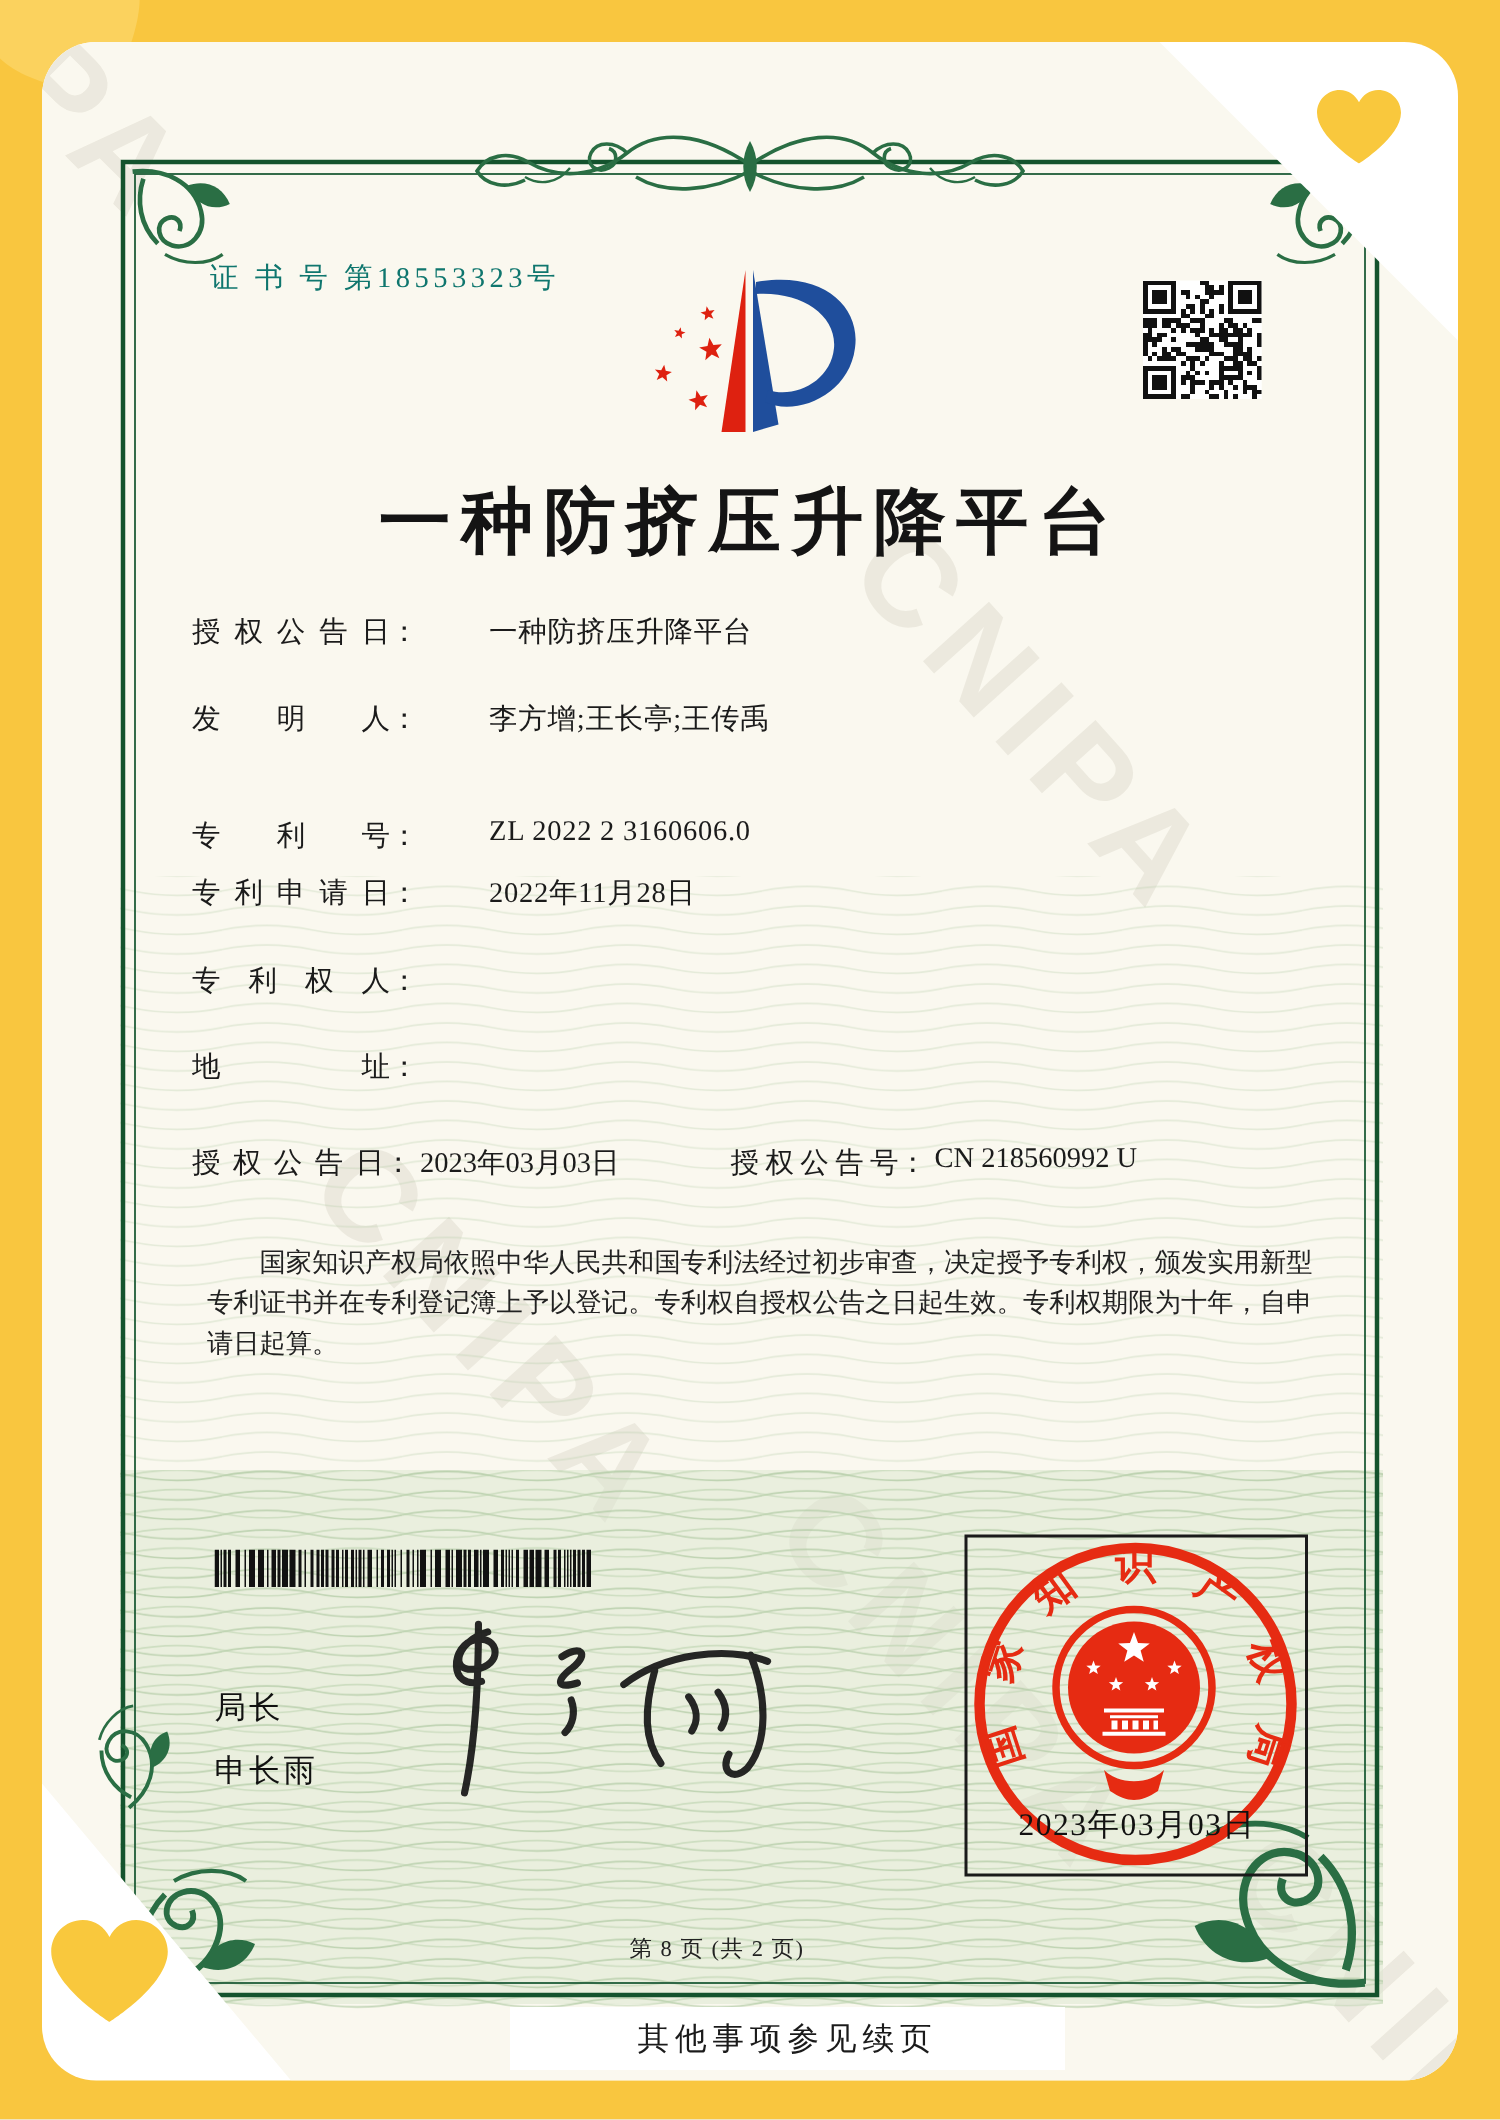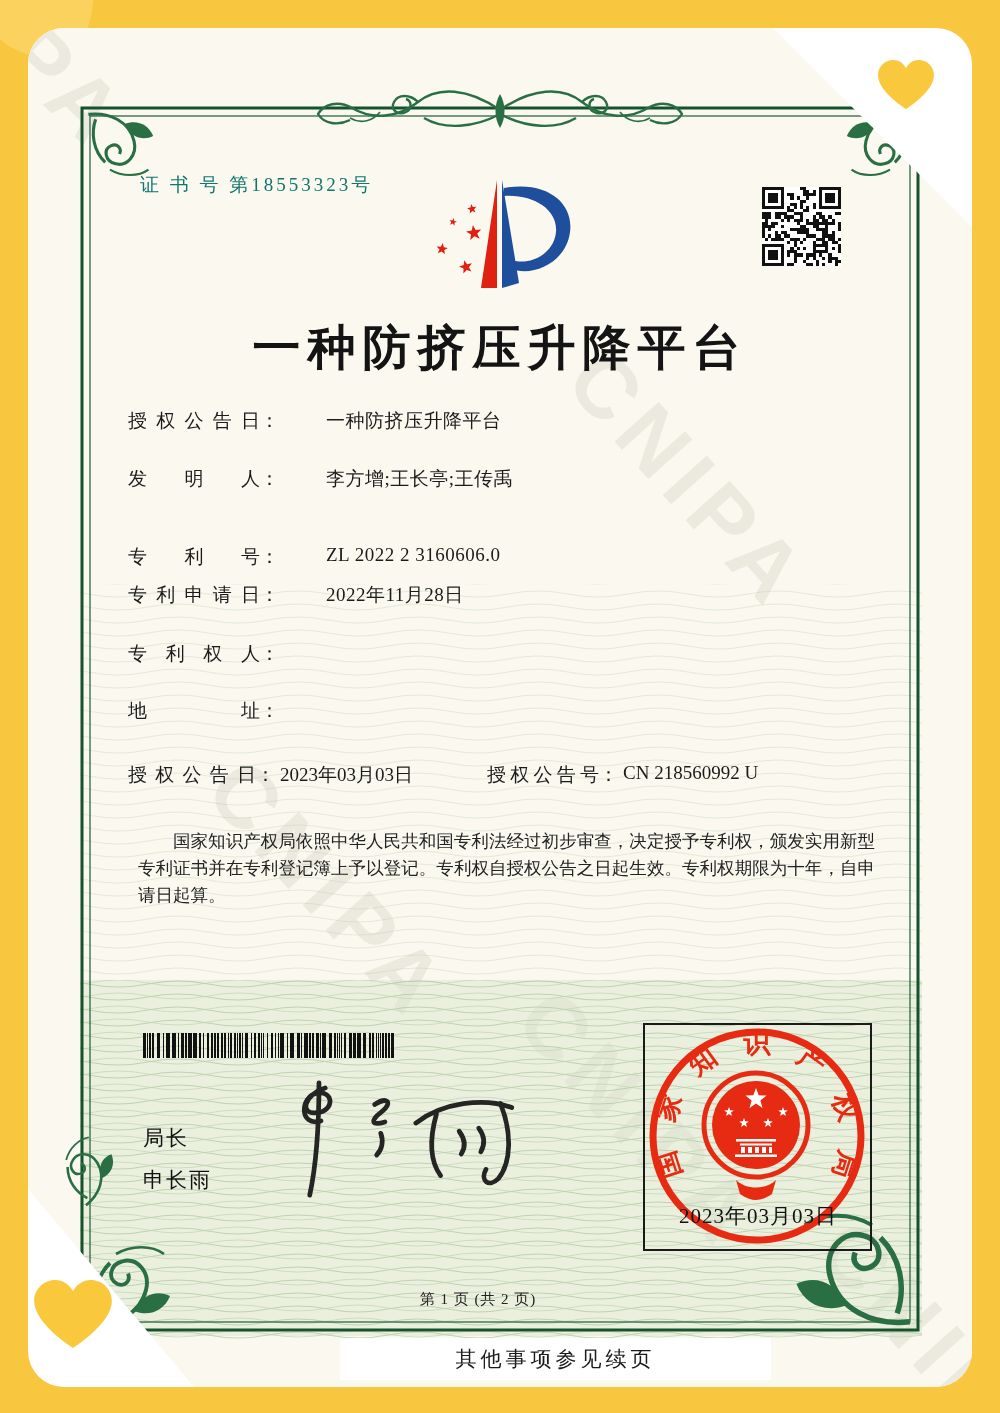--- a/index.html
+++ b/index.html
@@ -34,21 +34,21 @@
        font-size:21px;color:#111;letter-spacing:2px;}
   .sig{position:absolute;left:225px;top:1050px;width:268px;height:122px;}
   .seal-box{position:absolute;left:615px;top:995px;width:225px;height:224px;border:2px solid #1a1a1a;}
   .seal-svg{position:absolute;left:612px;top:990px;width:236px;height:236px;}
   .seal-char{font-size:27px;font-weight:bold;fill:#E62B12;text-anchor:middle;
              font-family:"Liberation Serif","DejaVu Serif",serif;}
   .seal-date{position:absolute;left:612px;top:1174px;width:236px;text-align:center;font-size:21px;
              color:#111;letter-spacing:1px;z-index:4;}
   .footer-page{position:absolute;left:0;right:0;top:1262px;text-align:center;font-size:15px;
                color:#222;transform:translateX(-22px);letter-spacing:1px;}
-  .strip{position:absolute;left:312px;top:1310px;width:431px;height:42px;background:#ffffff;z-index:5;
+  .strip{position:absolute;left:312px;top:1310px;width:370px;height:42px;background:#ffffff;z-index:5;
          display:flex;align-items:center;justify-content:center;font-size:21px;letter-spacing:4px;color:#1a1a1a;}
 </style>
 </head>
 <body>
 
 <div class="stage">
 
   <svg class="heart" style="left:-4px;top:-26px;width:108px;height:95px;transform:rotate(-28deg);z-index:0" viewBox="0 0 24 21">
       <path fill="#FBD25E" d="M12 21C12 21 0 13.5 0 6.5C0 2.9 2.9 0 6.5 0C9 0 11 1.5 12 3.5C13 1.5 15 0 17.5 0C21.1 0 24 2.9 24 6.5C24 13.5 12 21 12 21Z"></path>
     </svg>
@@ -494,21 +494,21 @@
             <text x="196.8887473687929" y="92.04257247250442" transform="rotate(72 196.8887473687929 92.04257247250442)" class="seal-char">权</text>
             <text x="196.8887473687929" y="143.95742752749558" transform="rotate(108 196.8887473687929 143.95742752749558)" class="seal-char">局</text>
             <polygon points="116.0,70.0 113.3,77.3 105.5,77.6 111.6,82.4 109.5,89.9 116.0,85.6 122.5,89.9 120.4,82.4 126.5,77.6 118.7,77.3 " fill="#ffffff"></polygon>
             <polygon points="89.0,89.0 87.8,92.3 84.2,92.5 87.0,94.6 86.1,98.0 89.0,96.1 91.9,98.0 91.0,94.6 93.8,92.5 90.2,92.3 " fill="#ffffff"></polygon>
             <polygon points="143.0,89.0 141.8,92.3 138.2,92.5 141.0,94.6 140.1,98.0 143.0,96.1 145.9,98.0 145.0,94.6 147.8,92.5 144.2,92.3 " fill="#ffffff"></polygon>
             <polygon points="104.0,100.0 102.8,103.3 99.2,103.5 102.0,105.6 101.1,109.0 104.0,107.1 106.9,109.0 106.0,105.6 108.8,103.5 105.2,103.3 " fill="#ffffff"></polygon>
             <polygon points="128.0,100.0 126.8,103.3 123.2,103.5 126.0,105.6 125.1,109.0 128.0,107.1 130.9,109.0 130.0,105.6 132.8,103.5 129.2,103.3 " fill="#ffffff"></polygon>
           </svg>
         <div class="seal-date">2023年03月03日</div>
 
-        <div class="footer-page">第 1 页 (共 2 页)</div>
+        <div class="footer-page">第 8 页 (共 2 页)</div>
       </div>
     </div>
 
     <svg class="heart" style="left:850px;top:32px;width:56px;height:49px;z-index:6" viewBox="0 0 24 21">
         <path fill="#F9C83D" d="M12 21C12 21 0 13.5 0 6.5C0 2.9 2.9 0 6.5 0C9 0 11 1.5 12 3.5C13 1.5 15 0 17.5 0C21.1 0 24 2.9 24 6.5C24 13.5 12 21 12 21Z"></path>
       </svg>
     <svg class="heart" style="left:6px;top:1252px;width:78px;height:68px;z-index:6" viewBox="0 0 24 21">
         <path fill="#F9C83D" d="M12 21C12 21 0 13.5 0 6.5C0 2.9 2.9 0 6.5 0C9 0 11 1.5 12 3.5C13 1.5 15 0 17.5 0C21.1 0 24 2.9 24 6.5C24 13.5 12 21 12 21Z"></path>
       </svg>
 

